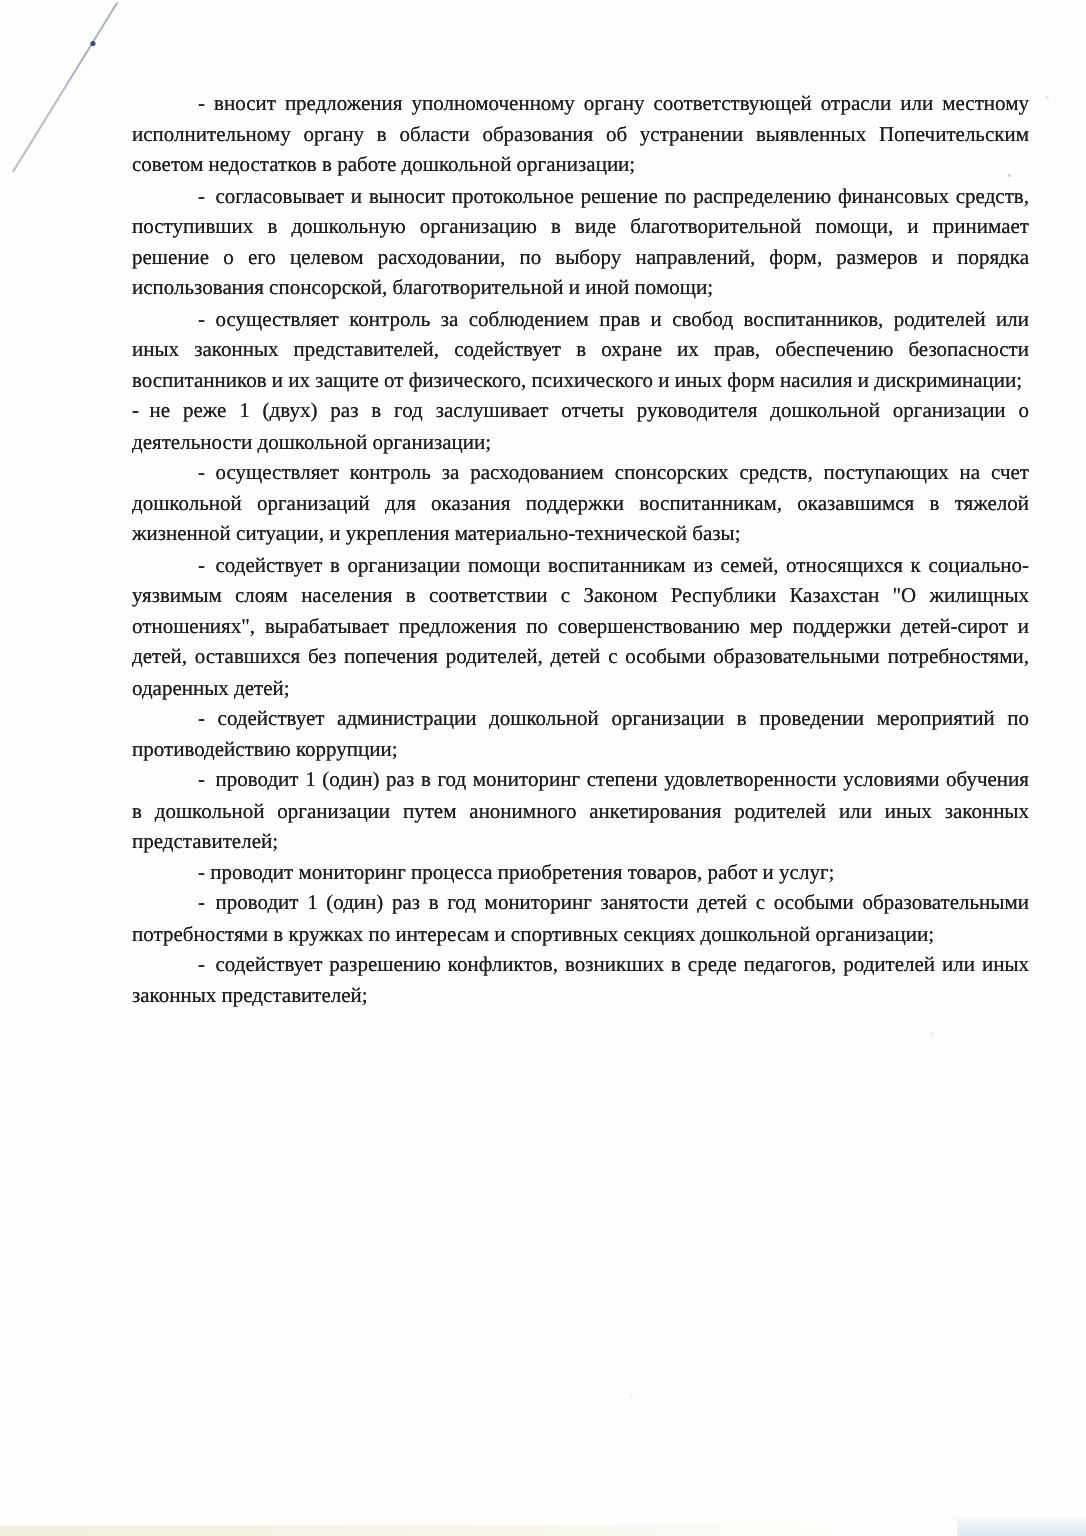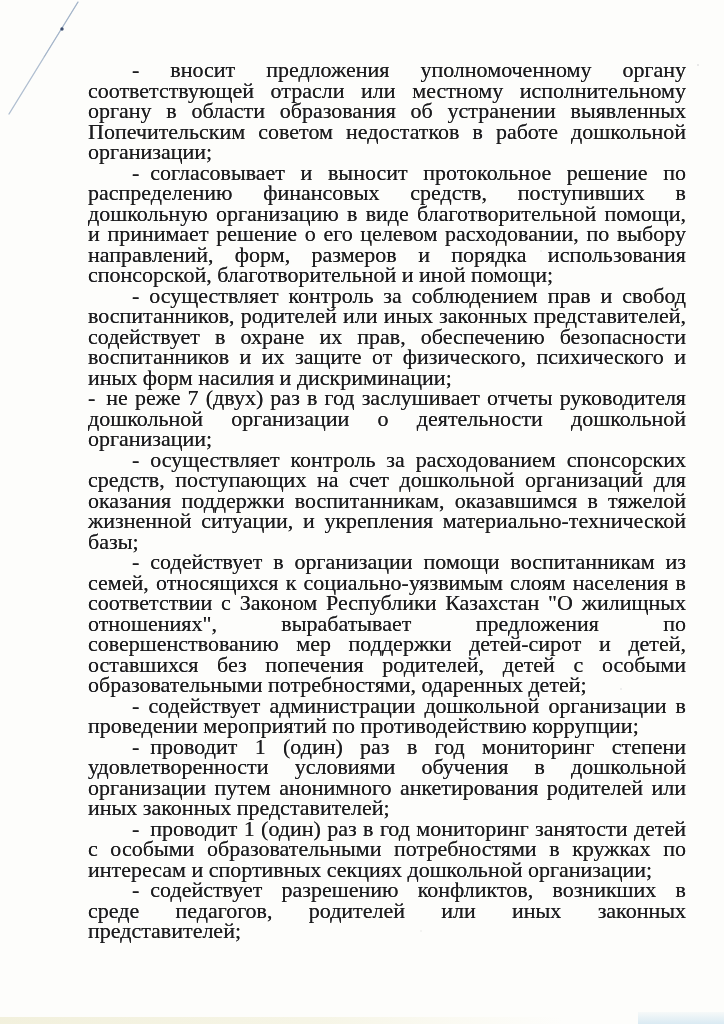--- a/index.html
+++ b/index.html
@@ -32,21 +32,21 @@
       620px 688px 0 0 rgba(150,150,160,0.2),
       420px 930px 0 0 rgba(170,170,170,0.15);
     pointer-events: none;
   }
   .text-block {
     position: absolute;
     left: 88px;
     top: 60px;
     width: 598px;
     color: #1c1c1e;
-    font-size: 22px;
+    font-size: 14px;
     line-height: 20.5px;
     text-align: justify;
     text-shadow: 0 0 0.35px rgba(25,25,28,0.85);
   }
   .text-block p {
     margin: 0;
     text-indent: 44px;
   }
   .text-block p.flush {
     text-indent: 0;
@@ -87,25 +87,26 @@
   <svg class="pen-line" width="130" height="135" viewBox="0 0 130 135" aria-hidden="true">
     <line x1="78" y1="2" x2="9" y2="114" stroke="#a3b4c9" stroke-width="1.4" stroke-linecap="round" opacity="0.85"></line>
     <line x1="78" y1="2" x2="44" y2="57" stroke="#8fa3bd" stroke-width="0.8" opacity="0.5"></line>
     <circle cx="62" cy="29" r="1.7" fill="#2e3f63" opacity="0.9"></circle>
   </svg>
 
   <div class="text-block">
     <p>- вносит предложения уполномоченному органу соответствующей отрасли или местному исполнительному органу в области образования об устранении выявленных Попечительским советом недостатков в работе дошкольной организации;</p>
     <p>- согласовывает и выносит протокольное решение по распределению финансовых средств, поступивших в дошкольную организацию в виде благотворительной помощи, и принимает решение о его целевом расходовании, по выбору направлений, форм, размеров и порядка использования спонсорской, благотворительной и иной помощи;</p>
     <p>- осуществляет контроль за соблюдением прав и свобод воспитанников, родителей или иных законных представителей, содействует в охране их прав, обеспечению безопасности воспитанников и их защите от физического, психического и иных форм насилия и дискриминации;</p>
-    <p class="flush">- не реже 7 (двух) раз в год заслушивает отчеты руководителя дошкольной организации о деятельности дошкольной организации;</p>
+    <p class="flush">- не реже 1 (двух) раз в год заслушивает отчеты руководителя дошкольной организации о деятельности дошкольной организации;</p>
     <p>- осуществляет контроль за расходованием спонсорских средств, поступающих на счет дошкольной организаций для оказания поддержки воспитанникам, оказавшимся в тяжелой жизненной ситуации, и укрепления материально-технической базы;</p>
     <p>- содействует в организации помощи воспитанникам из семей, относящихся к социально-уязвимым слоям населения в соответствии с Законом Республики Казахстан "О жилищных отношениях", вырабатывает предложения по совершенствованию мер поддержки детей-сирот и детей, оставшихся без попечения родителей, детей с особыми образовательными потребностями, одаренных детей;</p>
     <p>- содействует администрации дошкольной организации в проведении мероприятий по противодействию коррупции;</p>
     <p>- проводит 1 (один) раз в год мониторинг степени удовлетворенности условиями обучения в дошкольной организации путем анонимного анкетирования родителей или иных законных представителей;</p>
+    <p>- проводит мониторинг процесса приобретения товаров, работ и услуг;</p>
     <p>- проводит 1 (один) раз в год мониторинг занятости детей с особыми образовательными потребностями в кружках по интересам и спортивных секциях дошкольной организации;</p>
     <p>- содействует разрешению конфликтов, возникших в среде педагогов, родителей или иных законных представителей;</p>
   </div>
 
   <div class="bottom-edge-tint"></div>
   <div class="bottom-right-patch"></div>
 
 </div>
 
 </body></html>

